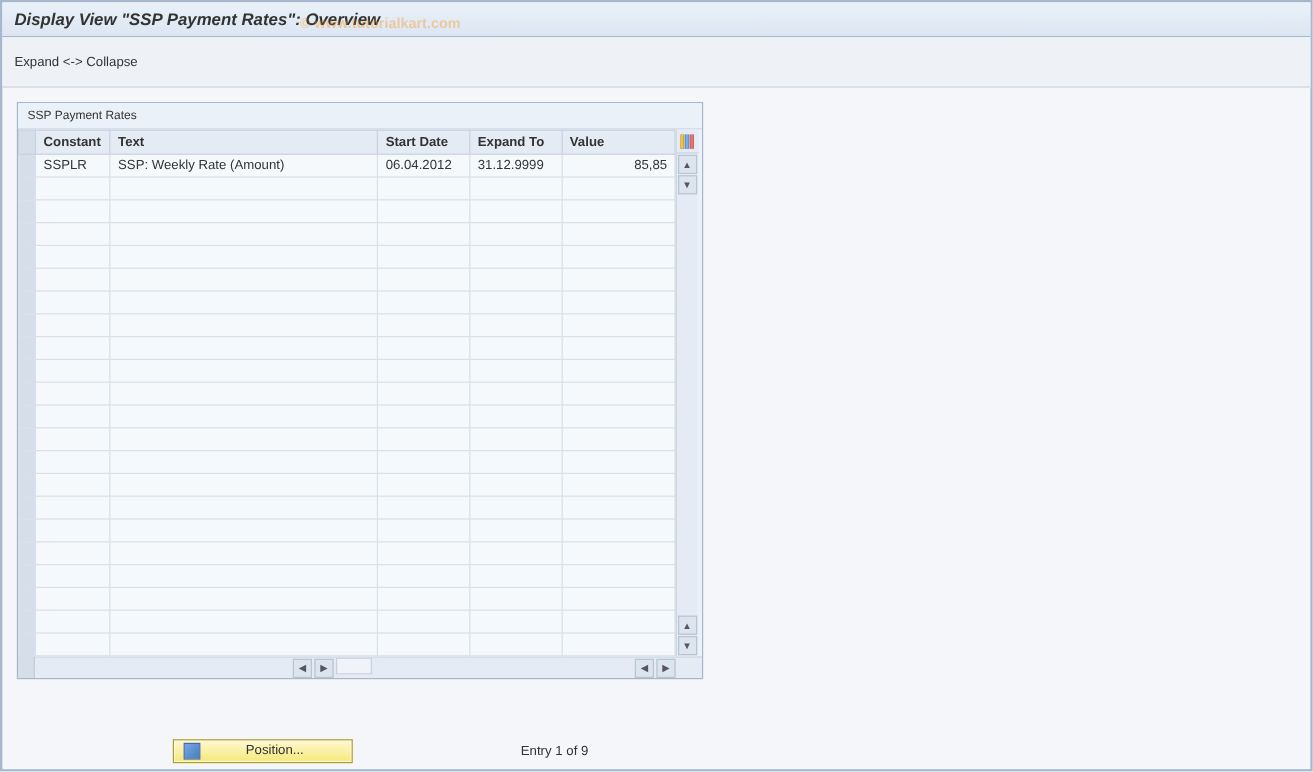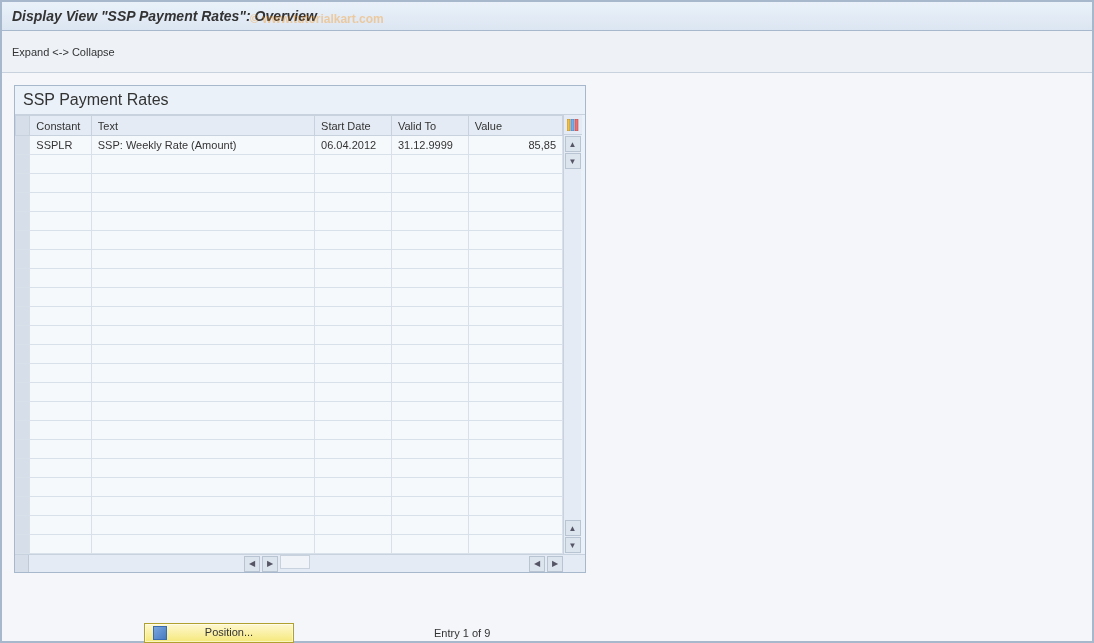--- a/index.html
+++ b/index.html
@@ -52,39 +52,39 @@
     .content-area {
       padding: 12px;
     }
     .table-panel {
       width: 572px;
       background: #f6f9fc;
       border: 1px solid #a8b8cc;
     }
     .table-panel-title {
       padding: 5px 8px;
-      font-size: 16px;
+      font-size: 10px;
       color: #333;
       background: #eaf1f9;
       border-bottom: 1px solid #c8d2de;
     }
     .table-wrapper {
       display: flex;
       background: #eaf1f9;
     }
     .data-grid {
       border-collapse: collapse;
       width: 548px;
     }
     .data-grid th {
       background: #e4ebf4;
       border: 1px solid #c8d2de;
       padding: 3px 6px;
       text-align: left;
-      font-weight: normal;
+      font-weight: bold;
       font-size: 11px;
       color: #333;
       height: 20px;
     }
     .data-grid td {
       border: 1px solid #d8e0ea;
       padding: 3px 6px;
       font-size: 11px;
       color: #333;
       height: 19px;
@@ -204,21 +204,21 @@
       <div class="table-panel-title">SSP Payment Rates</div>
 
       <div class="table-wrapper">
         <table class="data-grid">
           <thead>
             <tr>
               <th class="row-sel"></th>
               <th class="col-constant">Constant</th>
               <th class="col-text">Text</th>
               <th class="col-start">Start Date</th>
-              <th class="col-valid">Valid To</th>
+              <th class="col-valid">Expand To</th>
               <th class="col-value">Value</th>
             </tr>
           </thead>
           <tbody id="grid-body">
           <tr>
                 <td class="row-sel"></td>
                 <td class="col-constant">SSPLR</td>
                 <td class="col-text">SSP: Weekly Rate (Amount)</td>
                 <td class="col-start">06.04.2012</td>
                 <td class="col-valid">31.12.9999</td>

